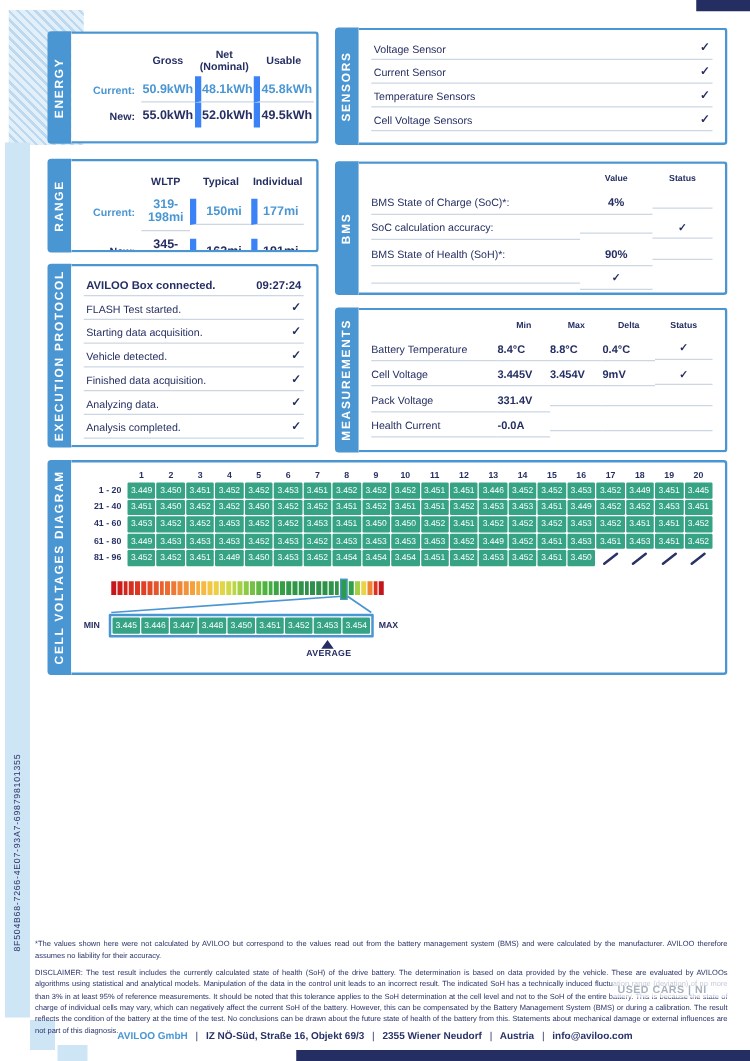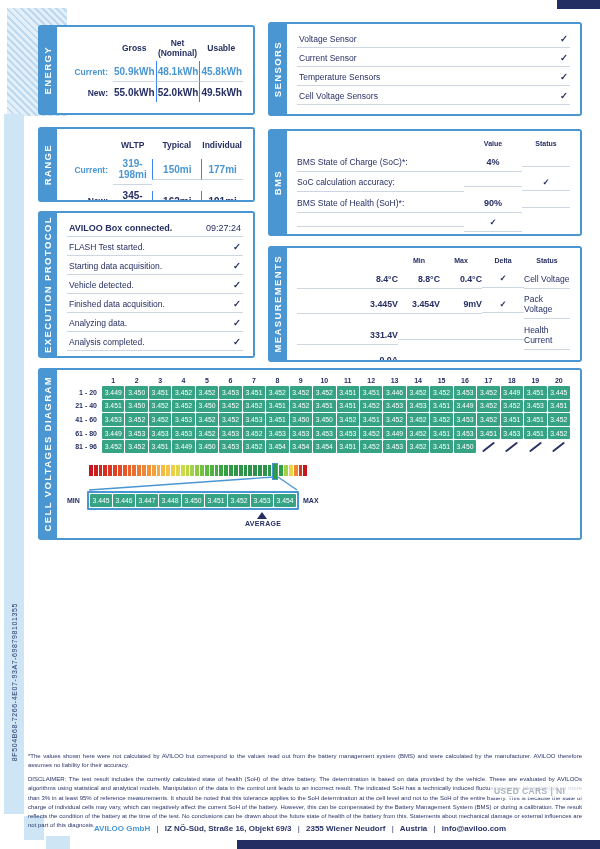--- a/index.html
+++ b/index.html
@@ -32,42 +32,42 @@
   #card-bms{left:268px;top:129px;width:314px;height:107px;}
   #card-meas{left:268px;top:246px;width:314px;height:116px;}
   #card-cellv{left:38px;top:368px;width:544px;height:172px;}
 
   
   .stat-table{display:grid;grid-template-columns:46px 1fr 1.25fr 1fr;align-items:center;margin-top:2px;}
   .stat-table .h{font-weight:bold;text-align:center;font-size:8.5px;padding:4px 1px 3px;}
   .stat-table .lbl{text-align:right;padding:5px 5px 4px 0;font-weight:bold;font-size:8.5px;}
   .stat-table .val{text-align:center;padding:5px 1px 4px;font-weight:bold;font-size:10px;}
   .row-current{color:#4a96d2;}
-  .vsep{border-left:1px solid #3b82f6;}
+  .vsep{border-left:5px solid #3b82f6;}
   .hsep{border-bottom:1px solid #ccd7e3;}
 
   
   .lrow{display:flex;justify-content:space-between;align-items:center;border-bottom:1px solid #ccd7e3;
         padding:5px 2px 3px 2px;font-size:8.5px;}
   .lrow.first .plabel{font-weight:bold;font-size:9px;}
-  .ptime{font-weight:normal;font-size:9px;}
+  .ptime{font-weight:bold;font-size:9px;}
   .check{color:#242e63;font-weight:bold;font-size:9.5px;line-height:1;}
 
   
   .bms-grid{display:grid;grid-template-columns:1fr 58px 48px;align-items:center;margin-top:1px;}
   .bms-grid .sh{font-size:7px;font-weight:bold;text-align:center;padding:3px 0 4px;}
   .bms-grid .cell{padding:5.5px 0 4px;border-bottom:1px solid #ccd7e3;font-size:8.5px;}
   .bms-grid .bval{text-align:center;font-weight:bold;font-size:9px;}
   .bms-grid .bstat{text-align:center;}
 
   
   .meas-grid{display:grid;grid-template-columns:1fr 42px 42px 42px 46px;align-items:center;margin-top:1px;}
   .meas-grid .sh{font-size:7px;font-weight:bold;text-align:center;padding:3px 0 4px;}
   .meas-grid .cell{padding:5.5px 0 4px;border-bottom:1px solid #ccd7e3;font-size:8.5px;}
-  .meas-grid .mval{text-align:right;font-weight:bold;font-size:8.8px;}
+  .meas-grid .mval{text-align:left;font-weight:bold;font-size:8.8px;}
   .meas-grid .mstat{text-align:center;}
 
   
   .cv-grid{display:grid;grid-template-columns:34px repeat(20,1fr);gap:1px;margin-top:2px;}
   .cv-h{text-align:center;font-weight:bold;font-size:7px;padding-bottom:1px;}
   .cv-lbl{text-align:right;padding-right:4px;font-weight:bold;font-size:7px;align-self:center;}
   .cv-cell{background:#36a385;color:#fff;text-align:center;font-size:6.8px;padding:2.8px 0;border-radius:1px;}
   .cv-empty{display:flex;align-items:center;justify-content:center;}
   .slash{width:15px;height:2px;background:#2a3368;transform:rotate(-38deg);border-radius:1px;}
 
@@ -245,20 +245,21 @@
     <div class="tab">
       <span>MEASUREMENTS</span>
     </div>
     <div class="body">
       <div class="meas-grid" id="meas-grid">
           <div class="sh"></div>
           <div class="sh">Min</div>
           <div class="sh">Max</div>
           <div class="sh">Delta</div>
           <div class="sh">Status</div>
+          <div class="cell">Battery Temperature</div>
           <div class="cell mval">8.4°C</div>
           <div class="cell mval">8.8°C</div>
           <div class="cell mval">0.4°C</div>
           <div class="cell mstat check">✓</div>
           <div class="cell">Cell Voltage</div>
           <div class="cell mval">3.445V</div>
           <div class="cell mval">3.454V</div>
           <div class="cell mval">9mV</div>
           <div class="cell mstat check">✓</div>
           <div class="cell">Pack Voltage</div>

